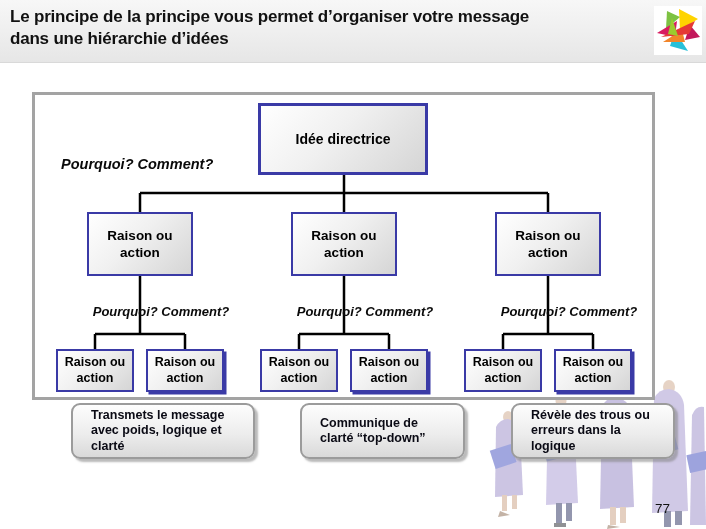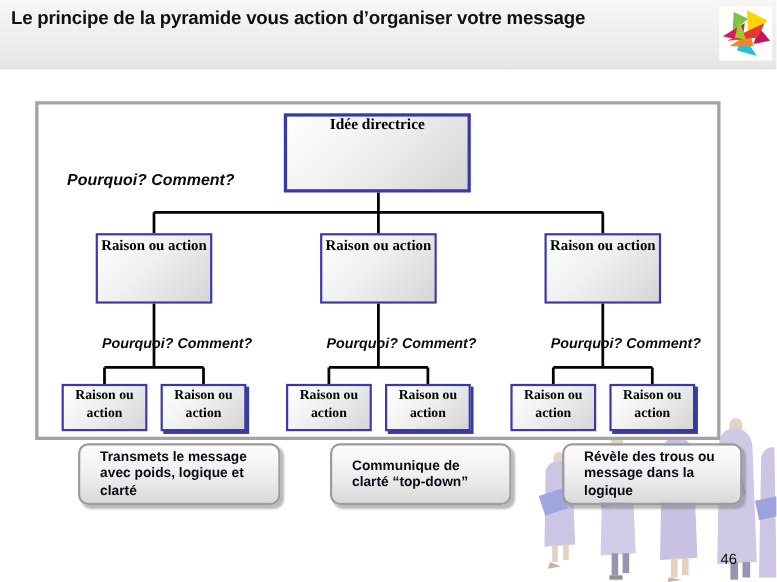--- a/index.html
+++ b/index.html
@@ -18,24 +18,24 @@
   .figures{position:absolute;left:468px;top:335px;width:238px;height:194px;z-index:1;}
 
   
   .container{position:absolute;left:32px;top:92px;width:623px;height:308px;
       background:#ffffff;border:3px solid #a3a3a3;box-sizing:border-box;z-index:2;}
 
   
   .connectors{position:absolute;left:0;top:0;width:706px;height:529px;z-index:3;pointer-events:none;}
 
   
-  .node{position:absolute;box-sizing:border-box;display:flex;justify-content:center;
+  .node{position:absolute;box-sizing:border-box;display:flex;align-items:center;justify-content:center;
       text-align:center;font-weight:bold;color:#000;z-index:4;
       border:2px solid #3a3aa6;
-      background:linear-gradient(135deg,#ffffff 0%,#f0f0f0 45%,#d5d5d5 100%);font-family:Liberation Serif, serif;}
+      background:linear-gradient(135deg,#ffffff 0%,#f0f0f0 45%,#d5d5d5 100%);}
   .node-root{left:258px;top:103px;width:170px;height:72px;font-size:14px;border-width:3px;}
   .node-mid{top:212px;width:106px;height:64px;font-size:13.5px;line-height:17px;border-width:2.5px;}
   .mid-0{left:87px;} .mid-1{left:291px;} .mid-2{left:495px;}
   .node-small{top:349px;width:78px;height:43px;font-size:12.5px;line-height:15.5px;border-width:2px;padding:1px;}
   .sm-0a{left:56px;} .sm-0b{left:146px;box-shadow:2.5px 2.5px 0 #3a3aa6;}
   .sm-1a{left:260px;} .sm-1b{left:350px;box-shadow:2.5px 2.5px 0 #3a3aa6;}
   .sm-2a{left:464px;} .sm-2b{left:554px;box-shadow:2.5px 2.5px 0 #3a3aa6;}
 
   
   .q-label{position:absolute;font-style:italic;font-weight:bold;color:#0a0a0a;z-index:4;white-space:nowrap;margin-left:21px;}
@@ -54,21 +54,22 @@
   .tk-1{left:272px;width:165px;}
   .tk-2{left:483px;width:164px;}
 
   .page-number{position:absolute;left:655px;top:501px;font-size:13.5px;color:#111;z-index:6;}
 </style>
 </head>
 <body>
 
 <div class="title-band">
   <div class="title-text">
-    <div>Le principe de la pyramide vous action d’organiser votre message</div>
+    <div>Le principe de la principe vous permet d’organiser votre message</div>
+    <div>dans une hiérarchie d’idées</div>
   </div>
 </div>
 
 <div class="logo-box">
   <svg width="48" height="49" viewBox="0 0 48 49">
     <polygon points="25,3 44,13 26,24" fill="#ffd400"></polygon>
     <polygon points="13,5 26,11 12,23" fill="#7dc242"></polygon>
     <polygon points="3,27 23,15 21,31" fill="#d81b60"></polygon>
     <polygon points="36,19 46,31 31,34" fill="#c2185b"></polygon>
     <polygon points="21,25 34,45 16,40" fill="#27c0d8"></polygon>
@@ -177,16 +178,16 @@
   <span>Raison ou action</span>
 </div>
 
 <div class="takeaway tk-0">
   <span>Transmets le message avec poids, logique et clarté</span>
 </div>
 <div class="takeaway tk-1">
   <span>Communique de clarté “top-down”</span>
 </div>
 <div class="takeaway tk-2">
-  <span>Révèle des trous ou message dans la logique</span>
+  <span>Révèle des trous ou erreurs dans la logique</span>
 </div>
 
-<div class="page-number">46</div>
+<div class="page-number">77</div>
 
 </body></html>

